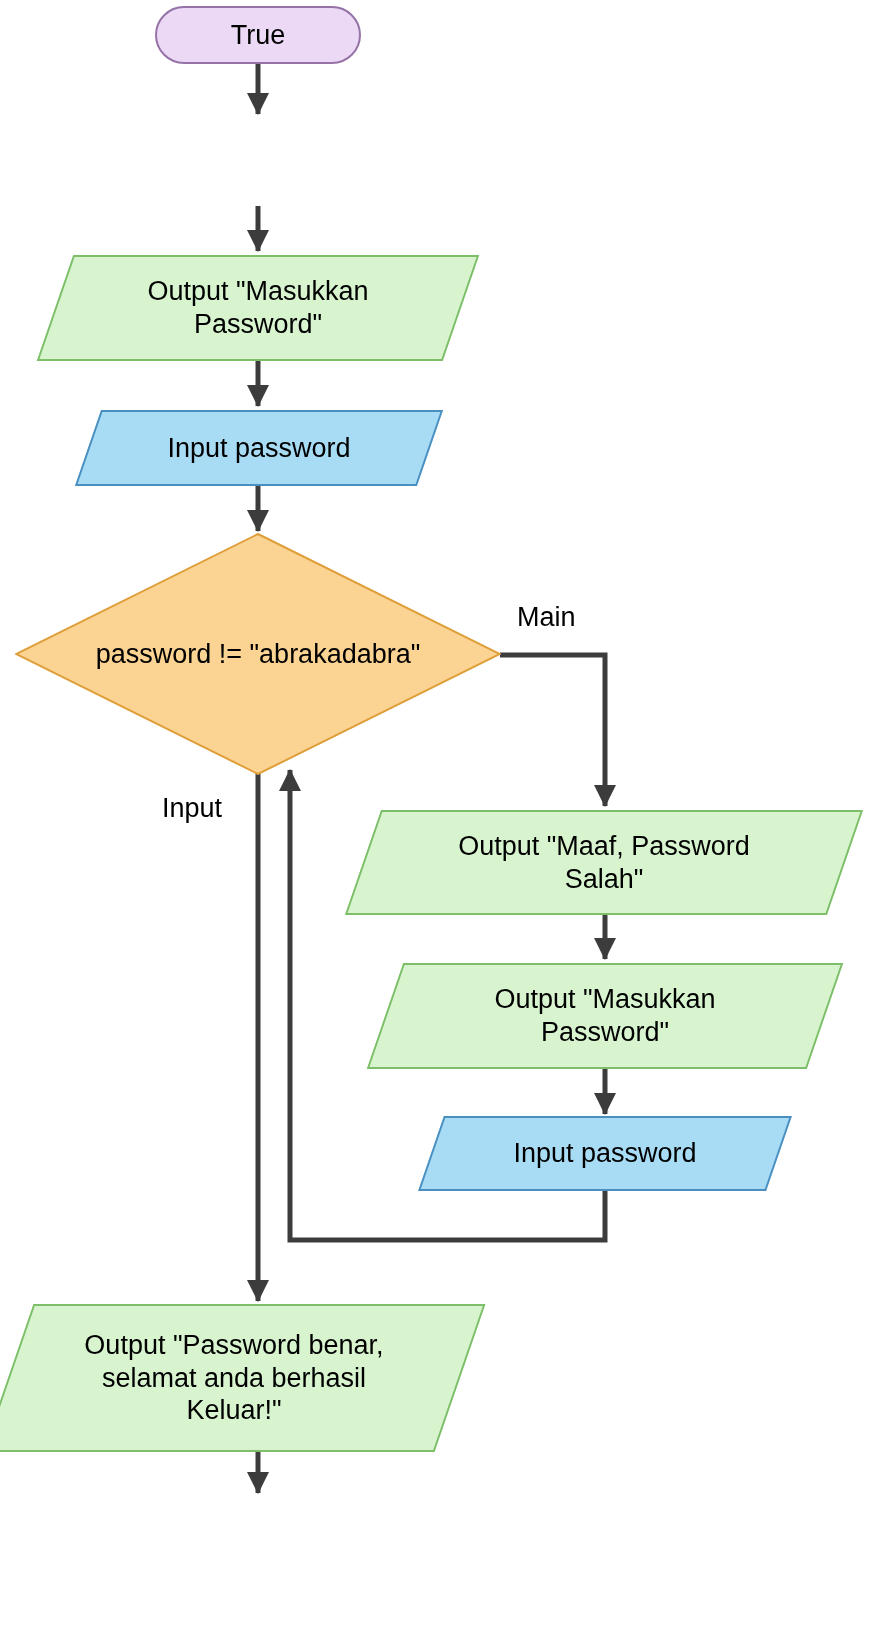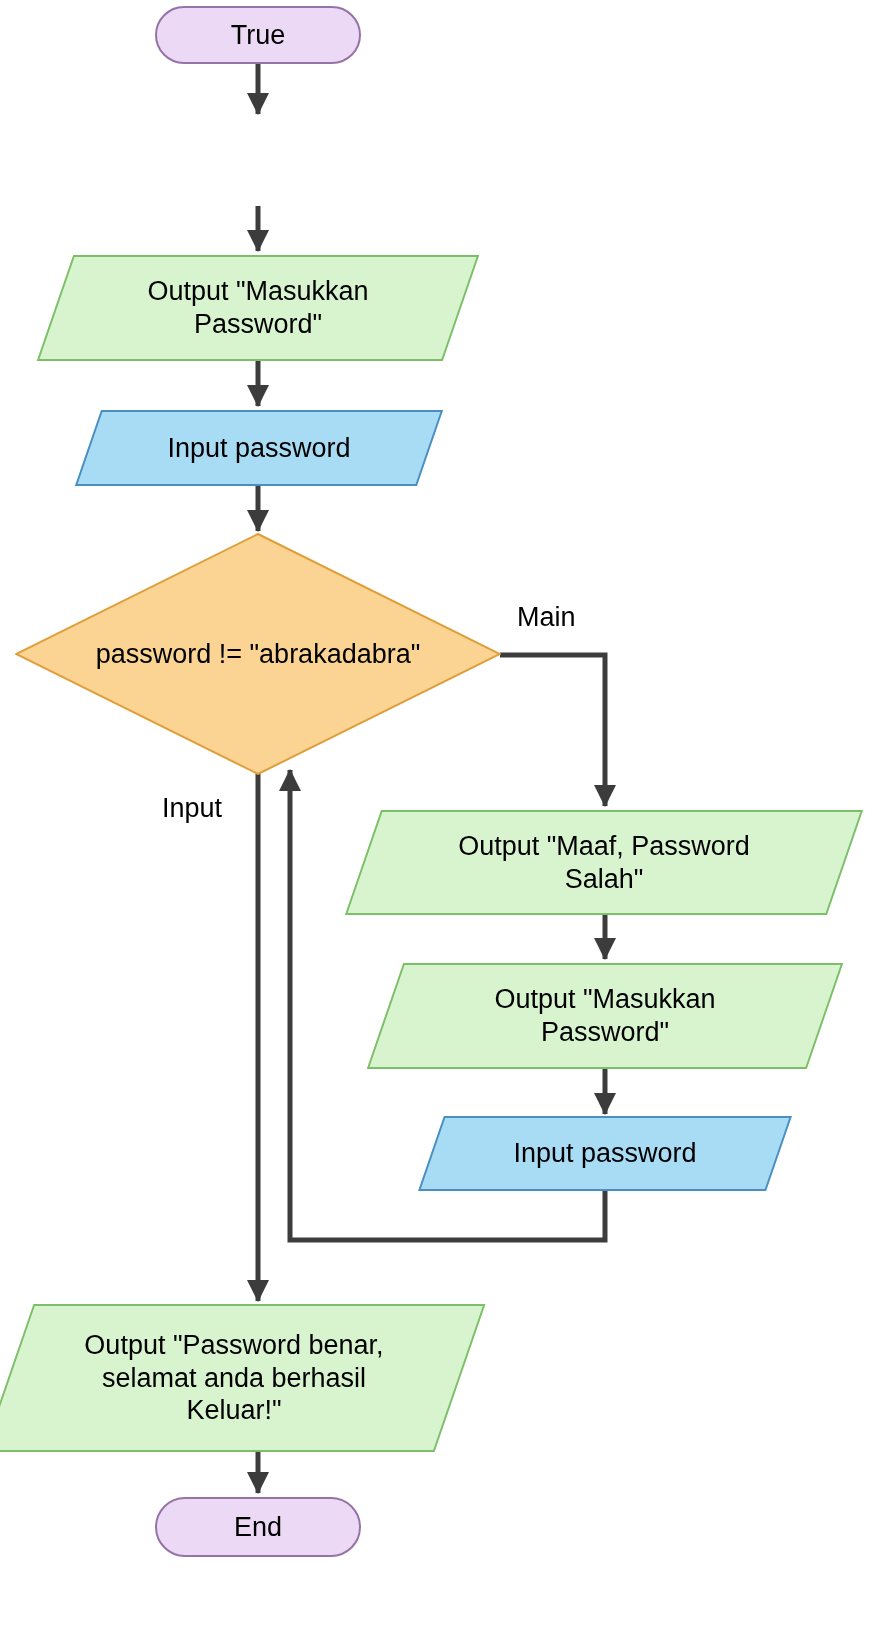--- a/index.html
+++ b/index.html
@@ -149,17 +149,14 @@
     <span class="label">Input password</span>
   </div>
 
   <div class="node output" style="left:8px; top:1304px; width:452px; height:148px;">
     <span class="para-shape"></span>
     <span class="label">Output "Password benar,
 selamat anda berhasil
 Keluar!"</span>
   </div>
 
-  <div class="node terminal" style="left:155px; top:1497px; width:206px; height:60px;">
-    <span class="label">End</span>
-  </div>
 
 </div>
 
 </body></html>

